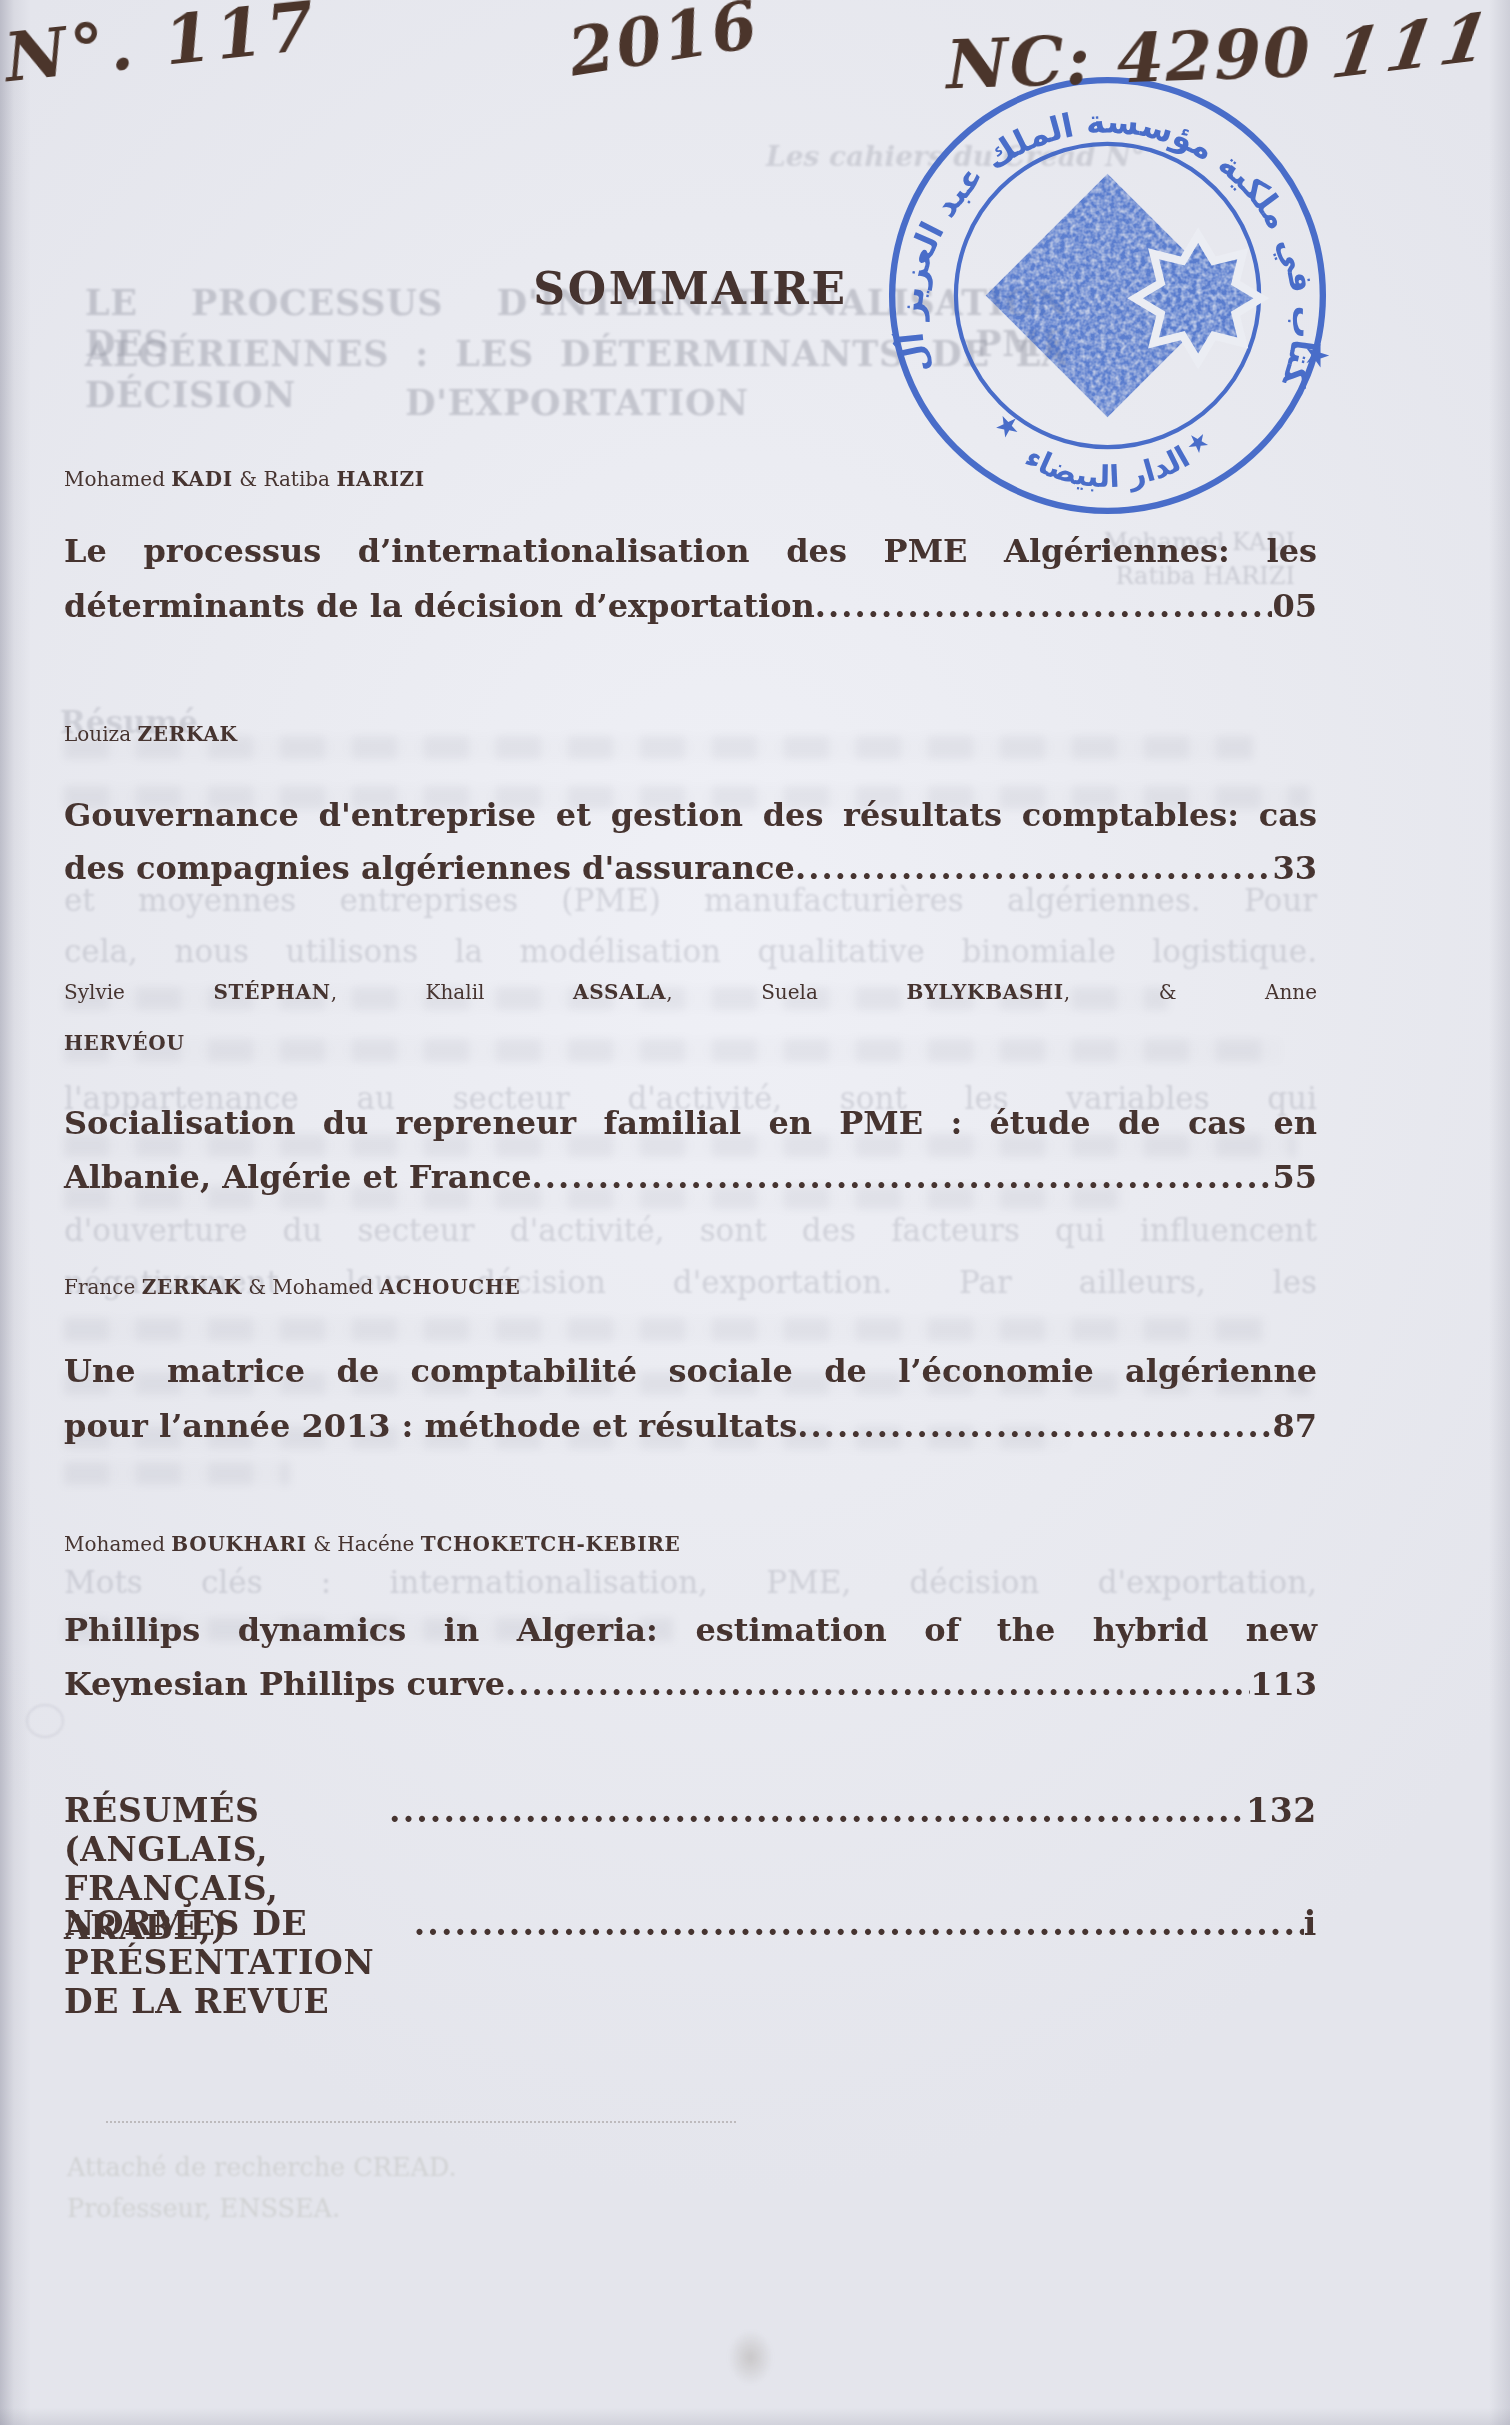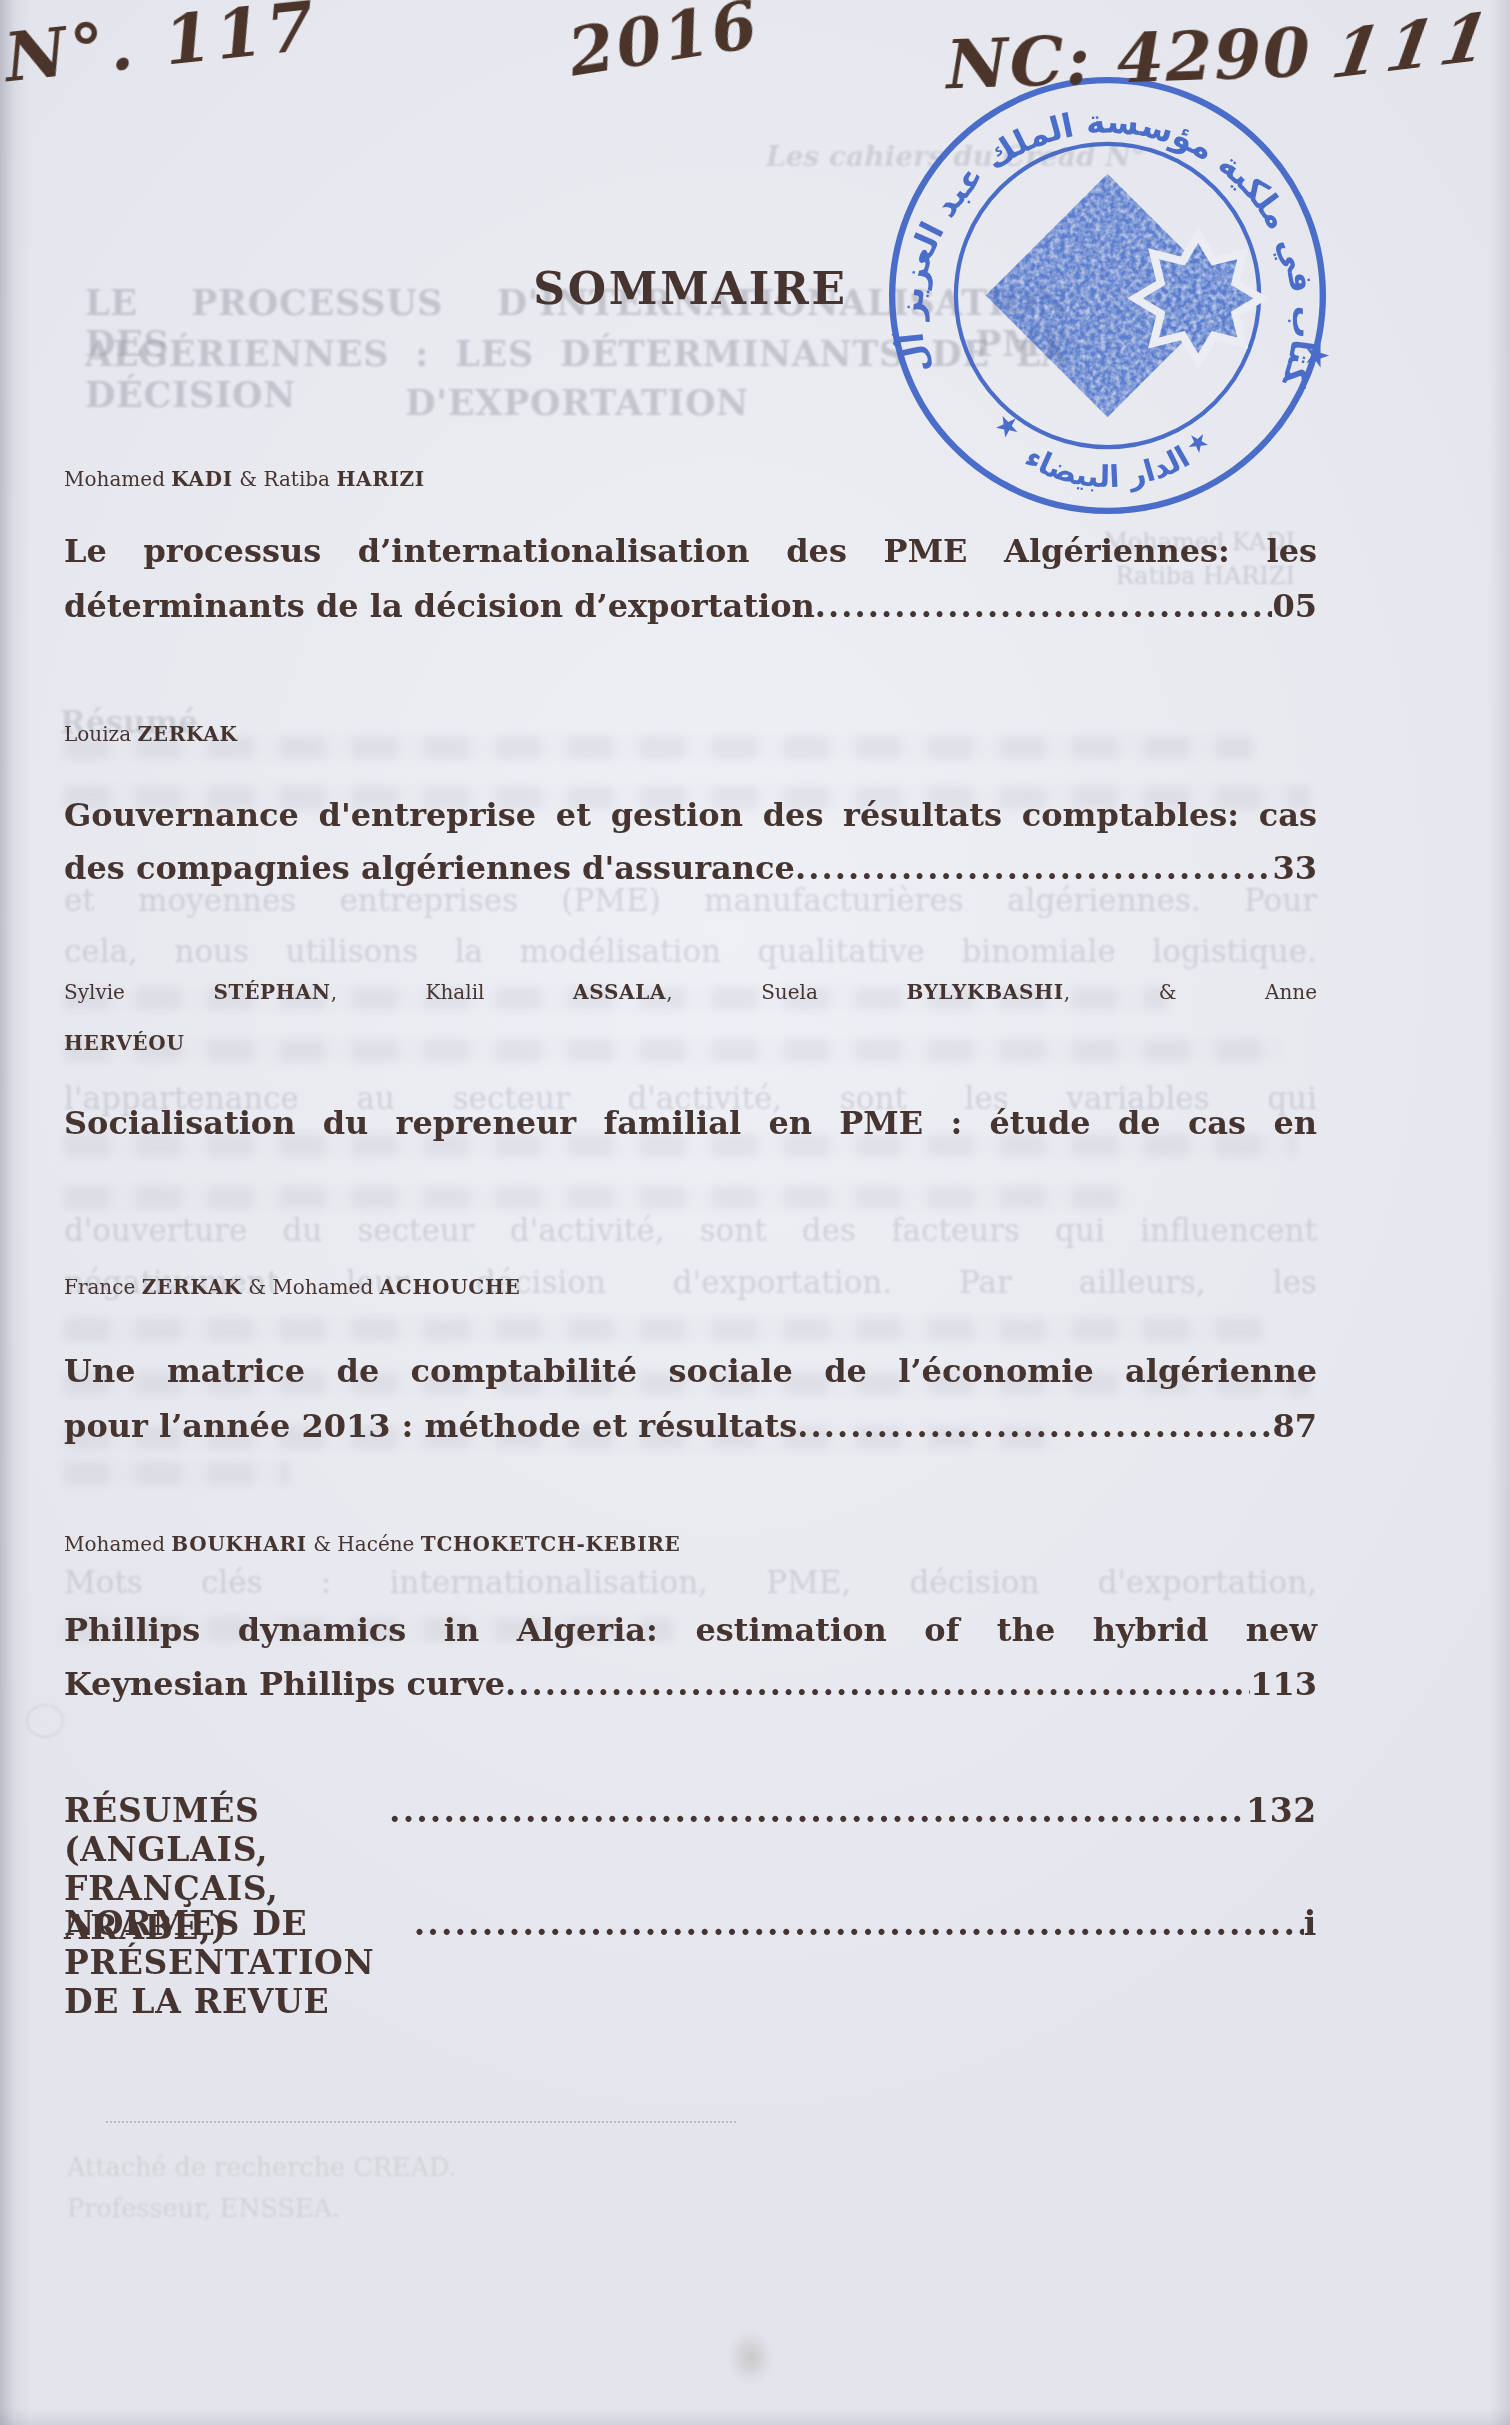--- a/index.html
+++ b/index.html
@@ -148,20 +148,25 @@
       <span class="pg">33</span>
   </div>
 
   <div class="printed authors" style="top:1031px;">
     <span class="b">HERVÉOU</span>
   </div>
   <div class="printed authors just" style="top:980px;">
     <span>Sylvie </span><span class="b">STÉPHAN</span><span>, Khalil </span><span class="b">ASSALA</span><span>, Suela </span><span class="b">BYLYKBASHI</span><span>, &amp; Anne</span>
   </div>
   <div class="printed tl1" style="top:1104px;">Socialisation du repreneur familial en PME : étude de cas en</div>
+  <div class="printed tl2" style="top:1158px;">
+    <span class="txt">Albanie, Algérie et France</span>
+      <span class="dots"></span>
+      <span class="pg">55</span>
+  </div>
 
   <div class="printed authors" style="top:1275px;">
     <span>France </span><span class="b">ZERKAK</span><span> &amp; Mohamed </span><span class="b">ACHOUCHE</span>
   </div>
   <div class="printed tl1" style="top:1352px;">Une matrice de comptabilité sociale de l’économie algérienne</div>
   <div class="printed tl2" style="top:1407px;">
     <span class="txt">pour l’année 2013 : méthode et résultats</span>
       <span class="dots"></span>
       <span class="pg">87</span>
   </div>

